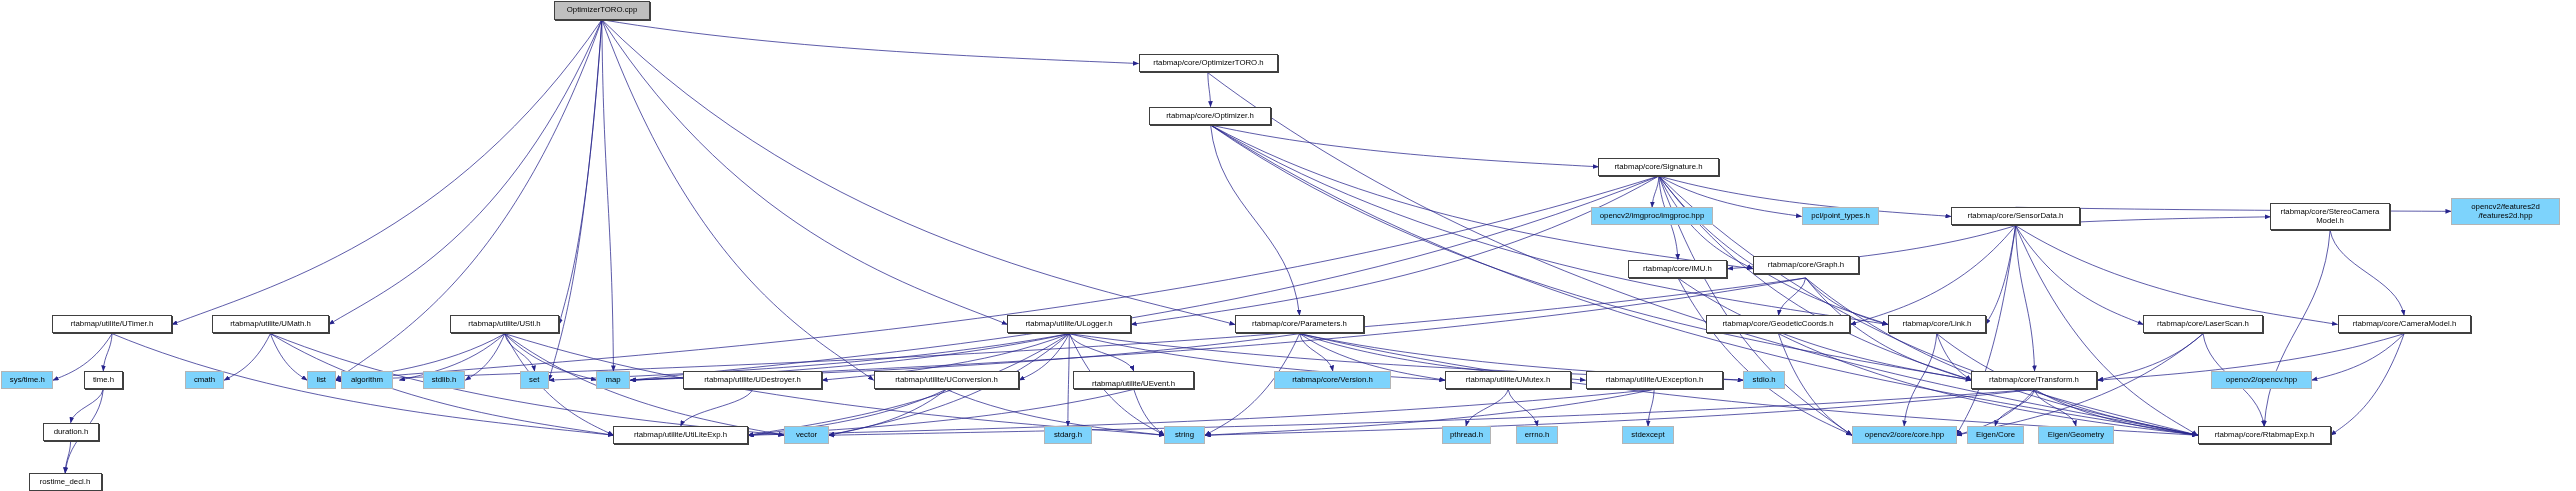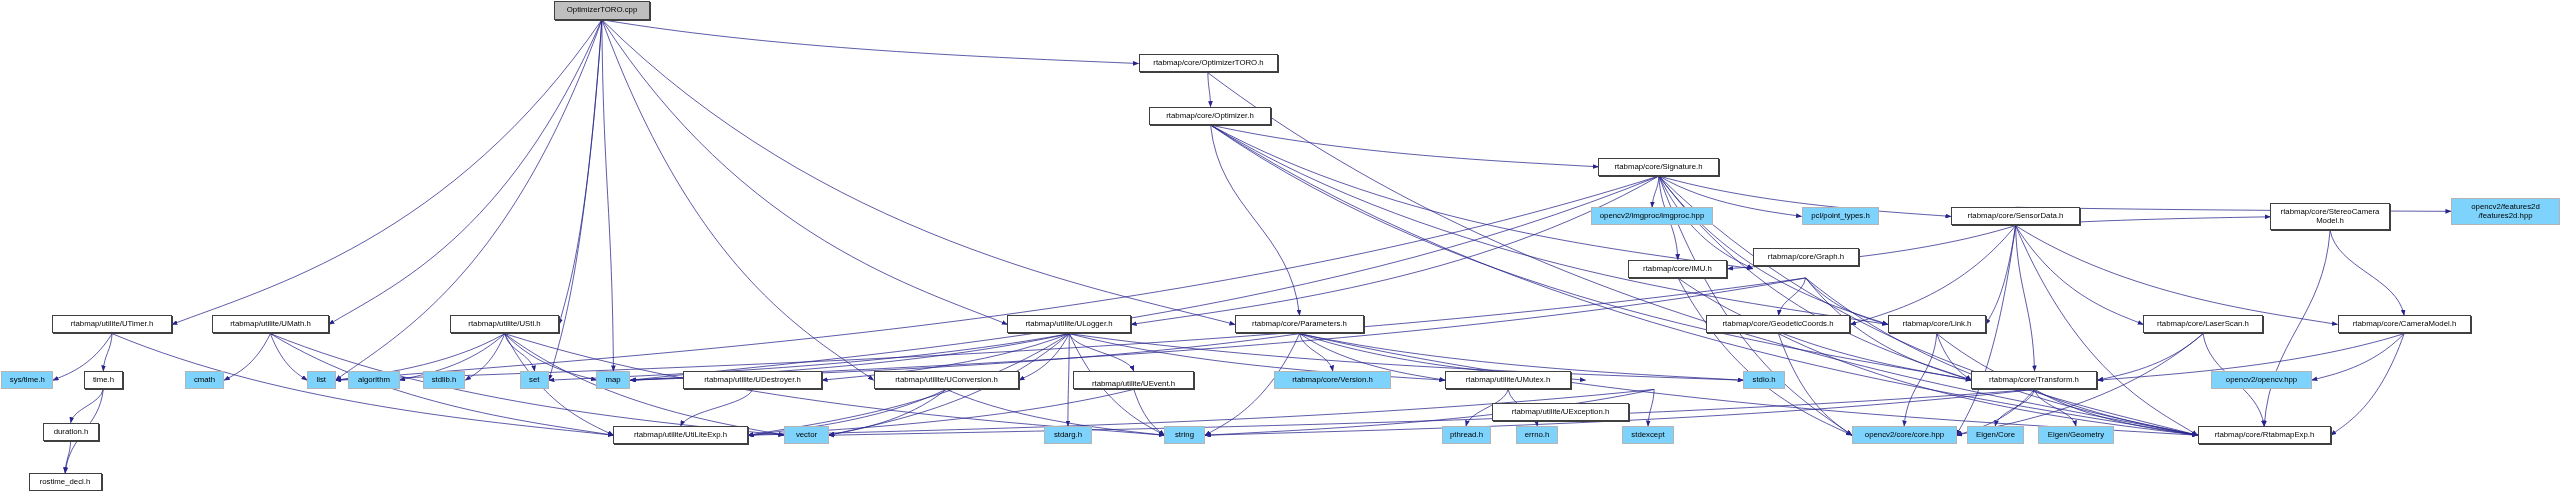--- a/index.html
+++ b/index.html
@@ -200,44 +200,44 @@
       <div class="node internal" style="left: 1149px; top: 107px; width: 122px; height: 18.3px;"><span class="label">rtabmap/core/Optimizer.h</span></div>
       <div class="node internal" style="left: 1598px; top: 158px; width: 121px; height: 18.3px;"><span class="label">rtabmap/core/Signature.h</span></div>
       <div class="node external" style="left: 1591px; top: 207px; width: 122px; height: 18.3px;"><span class="label">opencv2/imgproc/imgproc.hpp</span></div>
       <div class="node external" style="left: 1802px; top: 207px; width: 77px; height: 18.3px;"><span class="label">pcl/point_types.h</span></div>
       <div class="node internal" style="left: 1951px; top: 207px; width: 129px; height: 18.3px;"><span class="label">rtabmap/core/SensorData.h</span></div>
       <div class="node internal" style="left: 2270px; top: 203px; width: 120px; height: 27px;"><span class="label">rtabmap/core/StereoCamera
 Model.h</span></div>
       <div class="node external" style="left: 2451px; top: 198px; width: 109px; height: 27px;"><span class="label">opencv2/features2d
 /features2d.hpp</span></div>
       <div class="node internal" style="left: 1628px; top: 260px; width: 99px; height: 18.3px;"><span class="label">rtabmap/core/IMU.h</span></div>
-      <div class="node internal" style="left: 1753px; top: 248px; width: 106px; height: 18.3px;"><span class="label">rtabmap/core/Graph.h</span></div>
+      <div class="node internal" style="left: 1753px; top: 256px; width: 106px; height: 18.3px;"><span class="label">rtabmap/core/Graph.h</span></div>
       <div class="node internal" style="left: 52px; top: 315px; width: 120px; height: 18.3px;"><span class="label">rtabmap/utilite/UTimer.h</span></div>
       <div class="node internal" style="left: 212px; top: 315px; width: 117px; height: 18.3px;"><span class="label">rtabmap/utilite/UMath.h</span></div>
       <div class="node internal" style="left: 450px; top: 315px; width: 109px; height: 18.3px;"><span class="label">rtabmap/utilite/UStl.h</span></div>
       <div class="node internal" style="left: 1007px; top: 315px; width: 124px; height: 18.3px;"><span class="label">rtabmap/utilite/ULogger.h</span></div>
       <div class="node internal" style="left: 1235px; top: 315px; width: 129px; height: 18.3px;"><span class="label">rtabmap/core/Parameters.h</span></div>
       <div class="node internal" style="left: 1706px; top: 315px; width: 144px; height: 18.3px;"><span class="label">rtabmap/core/GeodeticCoords.h</span></div>
       <div class="node internal" style="left: 1888px; top: 315px; width: 98px; height: 18.3px;"><span class="label">rtabmap/core/Link.h</span></div>
       <div class="node internal" style="left: 2143px; top: 315px; width: 120px; height: 18.3px;"><span class="label">rtabmap/core/LaserScan.h</span></div>
       <div class="node internal" style="left: 2338px; top: 315px; width: 133px; height: 18.3px;"><span class="label">rtabmap/core/CameraModel.h</span></div>
       <div class="node external" style="left: 1.4px; top: 371px; width: 52px; height: 18.3px;"><span class="label">sys/time.h</span></div>
       <div class="node internal" style="left: 84px; top: 371px; width: 39px; height: 18.3px;"><span class="label">time.h</span></div>
       <div class="node external" style="left: 185px; top: 371px; width: 39px; height: 18.3px;"><span class="label">cmath</span></div>
       <div class="node external" style="left: 307px; top: 371px; width: 28.5px; height: 18.3px;"><span class="label">list</span></div>
-      <div class="node external" style="left: 348px; top: 371px; width: 52px; height: 18.3px; align-items: center;"><span class="label">algorithm</span></div>
+      <div class="node external" style="left: 341px; top: 371px; width: 52px; height: 18.3px; align-items: center;"><span class="label">algorithm</span></div>
       <div class="node external" style="left: 423px; top: 371px; width: 42px; height: 18.3px;"><span class="label">stdlib.h</span></div>
       <div class="node external" style="left: 520px; top: 371px; width: 28.5px; height: 18.3px;"><span class="label">set</span></div>
       <div class="node external" style="left: 596px; top: 371px; width: 34px; height: 18.3px;"><span class="label">map</span></div>
       <div class="node internal" style="left: 683px; top: 371px; width: 139px; height: 18.3px;"><span class="label">rtabmap/utilite/UDestroyer.h</span></div>
       <div class="node internal" style="left: 874px; top: 371px; width: 145px; height: 18.3px;"><span class="label">rtabmap/utilite/UConversion.h</span></div>
       <div class="node internal" style="left: 1073px; top: 371px; width: 121px; height: 18.3px; align-items: flex-end;"><span class="label">rtabmap/utilite/UEvent.h</span></div>
       <div class="node external" style="left: 1274px; top: 371px; width: 117px; height: 18.3px;"><span class="label">rtabmap/core/Version.h</span></div>
       <div class="node internal" style="left: 1445px; top: 371px; width: 126px; height: 18.3px;"><span class="label">rtabmap/utilite/UMutex.h</span></div>
-      <div class="node internal" style="left: 1492px; top: 371px; width: 137px; height: 18.3px; margin-top: 32px;"><span class="label">rtabmap/utilite/UException.h</span></div>
+      <div class="node internal" style="left: 1586px; top: 371px; width: 137px; height: 18.3px;"><span class="label">rtabmap/utilite/UException.h</span></div>
       <div class="node external" style="left: 1743px; top: 371px; width: 42px; height: 18.3px; justify-content: center;"><span class="label">stdio.h</span></div>
       <div class="node internal" style="left: 1971px; top: 371px; width: 126px; height: 18.3px;"><span class="label">rtabmap/core/Transform.h</span></div>
       <div class="node external" style="left: 2211px; top: 371px; width: 101px; height: 18.3px;"><span class="label">opencv2/opencv.hpp</span></div>
       <div class="node internal" style="left: 613px; top: 426px; width: 135px; height: 18.3px;"><span class="label">rtabmap/utilite/UtiLiteExp.h</span></div>
       <div class="node external" style="left: 784px; top: 426px; width: 45px; height: 18.3px;"><span class="label">vector</span></div>
       <div class="node external" style="left: 1044px; top: 426px; width: 48px; height: 18.3px;"><span class="label">stdarg.h</span></div>
       <div class="node external" style="left: 1164px; top: 426px; width: 41px; height: 18.3px;"><span class="label">string</span></div>
       <div class="node external" style="left: 1442px; top: 426px; width: 49px; height: 18.3px;"><span class="label">pthread.h</span></div>
       <div class="node external" style="left: 1516px; top: 426px; width: 42px; height: 18.3px;"><span class="label">errno.h</span></div>
       <div class="node external" style="left: 1622px; top: 426px; width: 52px; height: 18.3px;"><span class="label">stdexcept</span></div>

